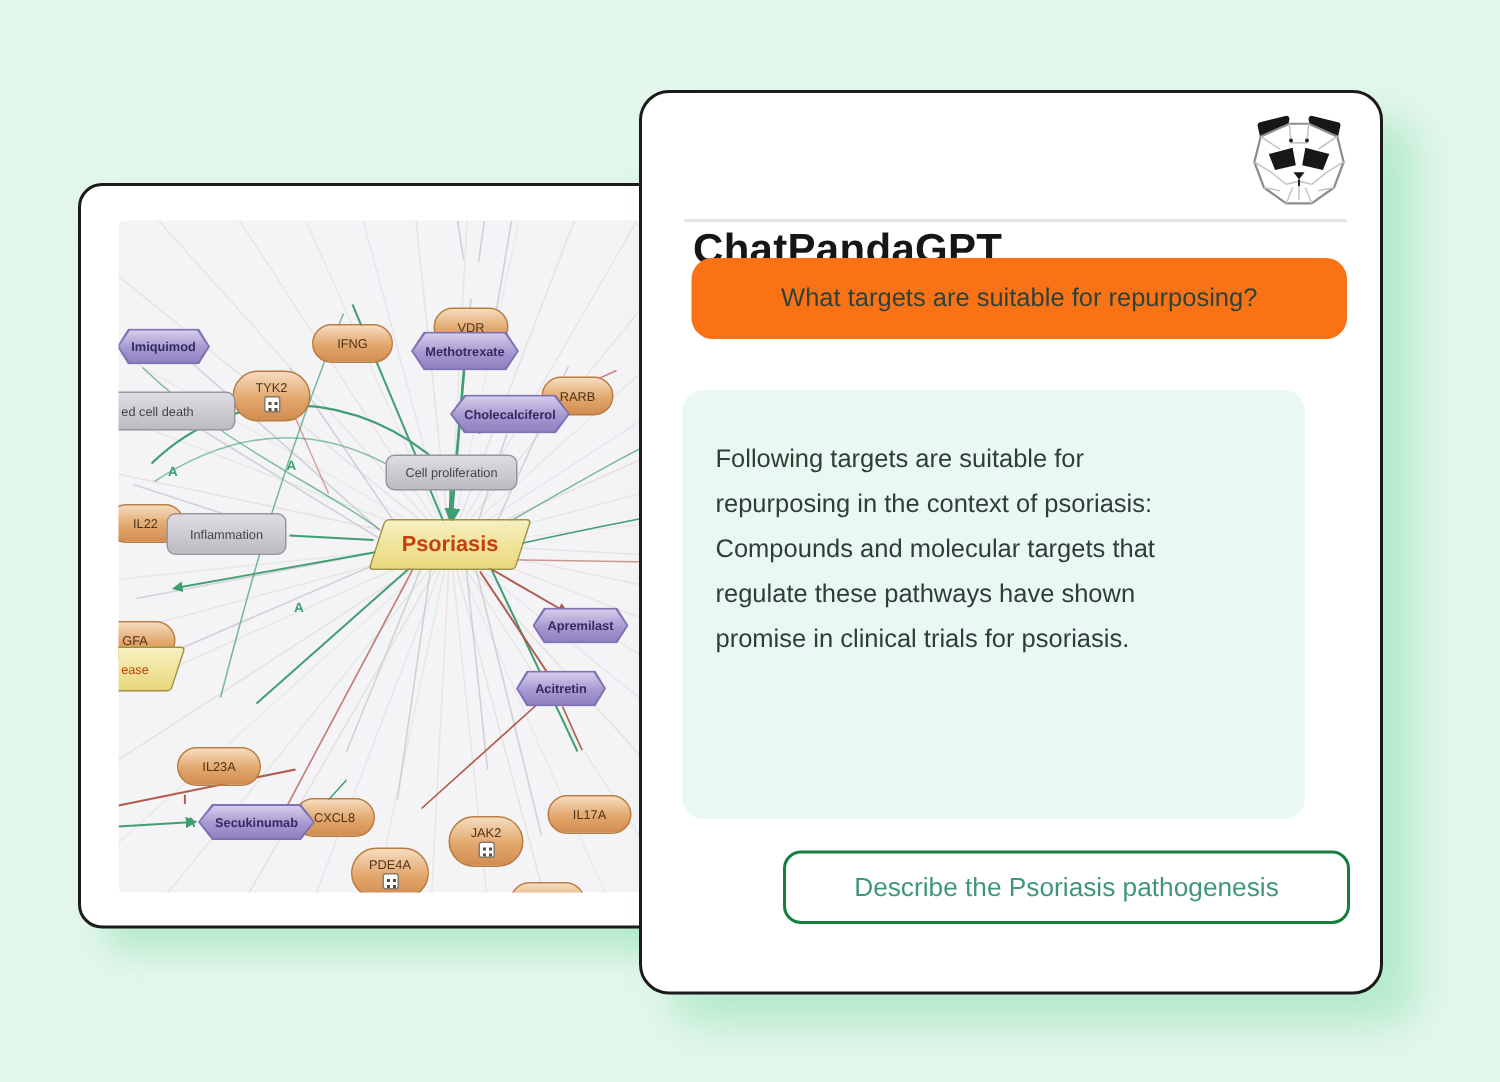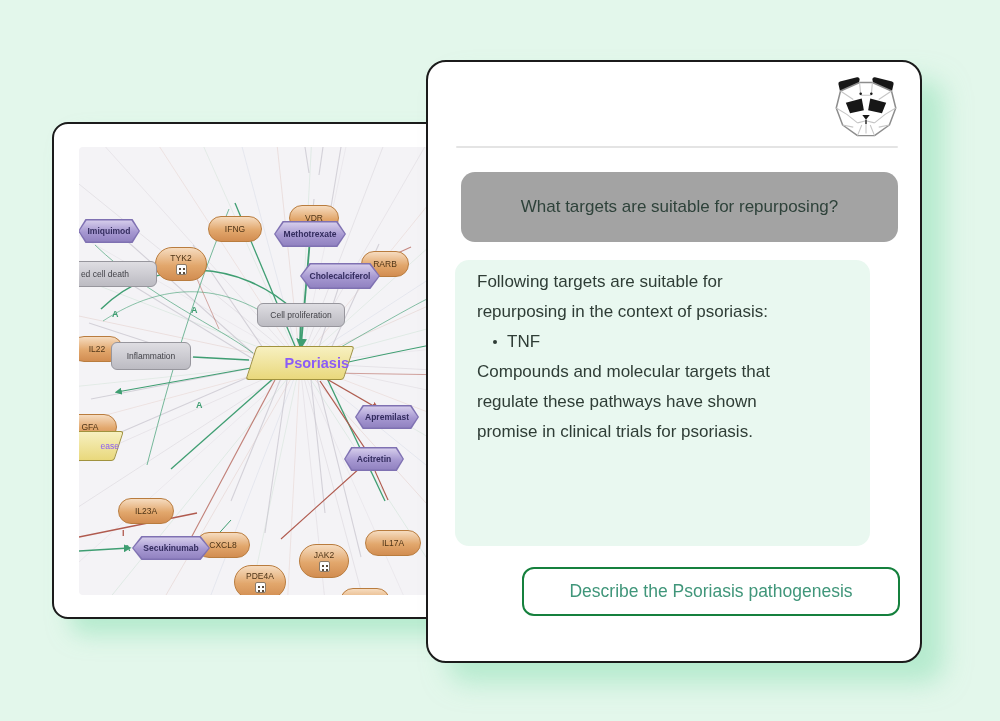--- a/index.html
+++ b/index.html
@@ -11,24 +11,24 @@
   #network-card { left:52px; top:122px; width:420px; height:497px; border-radius:16px;
                   box-shadow:18px 16px 22px rgba(144,224,182,.55); }
   #chat-card { left:426px; top:60px; width:496px; height:603px; border-radius:20px;
                box-shadow:22px 20px 26px rgba(144,224,182,.55); }
 
   
   .chat-title { position:absolute; left:34px; top:88px; font-size:28px; font-weight:700; color:#161616; letter-spacing:.2px; }
   .panda { position:absolute; left:404px; top:12px; width:68px; height:68px; }
   .divider { position:absolute; left:28px; top:84px; width:442px; height:2px; background:#e4e4e4; border-radius:1px; }
   .bubble { position:absolute; border-radius:14px; color:#2e423a; font-size:17px; }
-  .bubble.user { left:33px; top:110px; width:437px; height:70px; background:#a3a3a3;
+  .bubble.user { left:33px; top:110px; width:437px; height:54px; background:#f97316;
                  display:flex; align-items:center; justify-content:center; }
   .bubble.bot { left:27px; top:198px; width:415px; height:286px; background:#e9f8f0;
-                padding:7px 0 0 22px; line-height:30px; color:#2f3d36; }
+                padding:31px 0 0 22px; line-height:30px; color:#2f3d36; }
   .bot-line { white-space:nowrap; }
   .bullet-row { display:flex; align-items:center; white-space:nowrap; }
   .bullet-dot { width:4px; height:4px; border-radius:50%; background:#2f3d36; margin:0 10px 0 16px; }
   .suggest-btn { position:absolute; left:94px; top:505px; width:378px; height:49px; background:#ffffff;
                  border:2px solid #15803d; border-radius:12px; color:#40967a; font-size:17.5px;
                  font-family:"Liberation Sans", sans-serif; display:flex; align-items:center; justify-content:center;
                  cursor:pointer; }
 
   
   #diagram { position:absolute; left:25px; top:23px; width:375px; height:448px; background:#f4f3f6;
@@ -39,21 +39,21 @@
           font-size:8.5px; line-height:10px; text-align:center; z-index:2; }
   .node .lbl { position:relative; z-index:2; }
   .gene { background:linear-gradient(180deg,#f6dcc0 0%,#e2a76c 55%,#d28d51 100%);
           border:1.2px solid #b97c3e; border-radius:40px; color:#4e3417;margin-top:32px; }
   .proc { background:linear-gradient(180deg,#dedde2 0%,#bcbbc2 100%);
           border:1.2px solid #97969d; border-radius:6px; color:#434349; }
   .hexwrap { color:#332c5e;font-weight:bold; }
   .hex-border, .hex-fill { position:absolute; clip-path:polygon(12% 0,88% 0,100% 50%,88% 100%,12% 100%,0 50%); }
   .hex-border { inset:0; background:#7f71b2; }
   .hex-fill { inset:1.4px; background:linear-gradient(180deg,#d7cfec 0%,#a698d1 55%,#9081c0 100%); }
-  .para { color:#8b5cf6;align-items:flex-end; }
+  .para { color:#c2410c; }
   .para::before { content:""; position:absolute; inset:0; transform:skewX(-18deg);
                   background:linear-gradient(180deg,#f7f0c0 0%,#e9d87c 100%);
                   border:1.5px solid #a0923e; border-radius:3px; }
   .para-main { font-size:14.5px; font-weight:700; }
   .pill-badge { position:relative; z-index:2; width:11px; height:11px; background:#fdfdfd;
                 border:1px solid #8a7a68; border-radius:2px; margin-top:1px; }
   .pill-badge::after { content:""; position:absolute; left:2.5px; top:2.5px; width:2px; height:2px;
                        background:#5a4a3a; box-shadow:4px 0 #5a4a3a, 0 4px #5a4a3a, 4px 4px #5a4a3a; }
 </style>
 </head>
@@ -259,20 +259,21 @@
         <span class="lbl">Psoriasis</span>
       </div>
     <div class="node para" style="left:-18px;top:284px;width:58px;height:30px">
         <span class="lbl">ease</span>
       </div>
   </div>
 </div>
 
 <div class="card" id="chat-card">
 
+  <div class="chat-title">ChatPandaGPT</div>
 
   <svg class="panda" viewBox="0 0 64 64">
 
     <polygon points="8,9 24,5 21,19 10,18" fill="#171717" stroke="#171717" stroke-width="4" stroke-linejoin="round"></polygon>
     <polygon points="56,9 40,5 43,19 54,18" fill="#171717" stroke="#171717" stroke-width="4" stroke-linejoin="round"></polygon>
 
     <polygon points="8,16 26,8 38,8 56,16 60,32 54,48 40,58 24,58 10,48 4,32" fill="#ffffff" stroke="#8d8d8d" stroke-width="1.4" stroke-linejoin="round"></polygon>
 
     <g stroke="#c6c6c6" stroke-width="1" fill="none">
       <path d="M8,16 L20,24 M56,16 L44,24 M26,8 L27,20 M38,8 L37,20 M27,20 L37,20 M4,32 L14,38 M60,32 L50,38
@@ -292,23 +293,19 @@
 
   <div class="divider"></div>
 
   <div class="bubble user">
     <span>What targets are suitable for repurposing?</span>
   </div>
 
   <div class="bubble bot">
     <div class="bot-line">Following targets are suitable for</div>
     <div class="bot-line">repurposing in the context of psoriasis:</div>
-    <div class="bullet-row">
-      <span class="bullet-dot"></span>
-      <span>TNF</span>
-    </div>
     <div class="bot-line">Compounds and molecular targets that</div>
     <div class="bot-line">regulate these pathways have shown</div>
     <div class="bot-line">promise in clinical trials for psoriasis.</div>
   </div>
 
   <button class="suggest-btn">Describe the Psoriasis pathogenesis</button>
 </div>
 
 </body></html>

